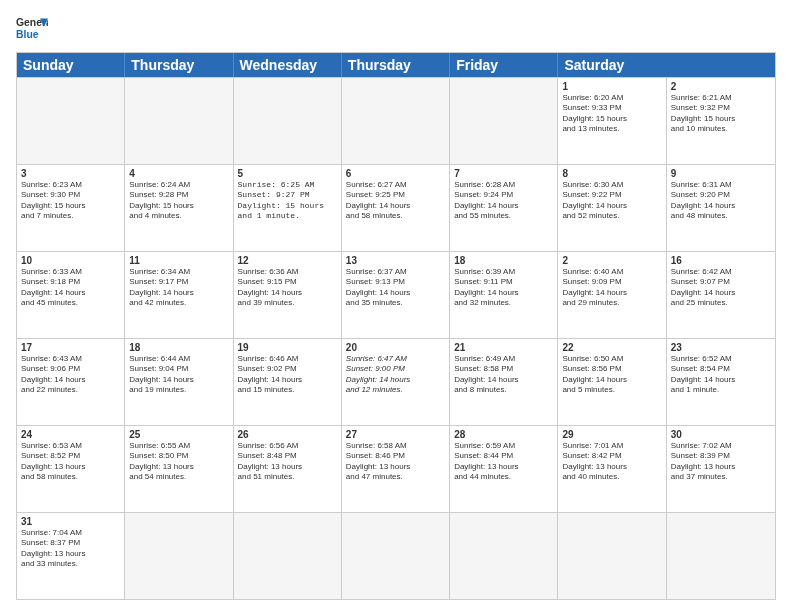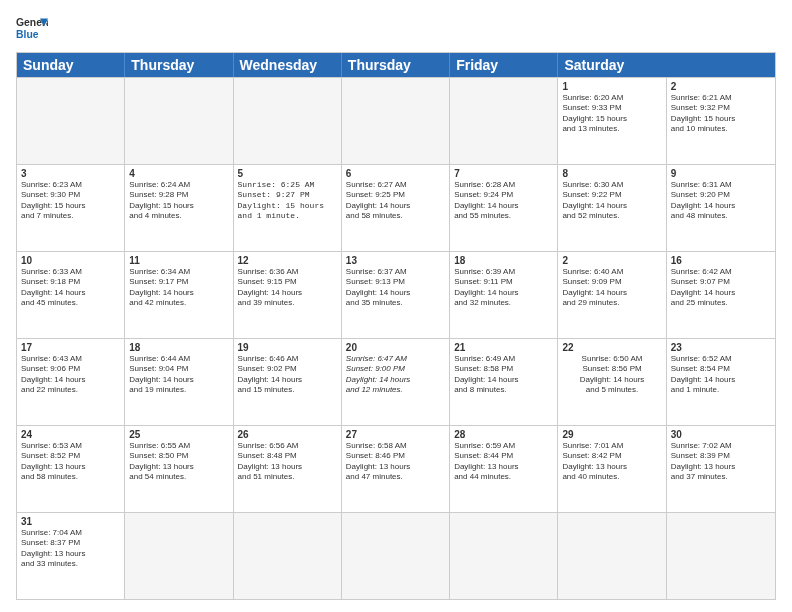--- a/index.html
+++ b/index.html
@@ -279,21 +279,21 @@
           </div>
           <div class="cal-cell">
             <span class="day-num">21</span>
             <div class="cell-text" style="white-space: pre-line;">Sunrise: 6:49 AM
 Sunset: 8:58 PM
 Daylight: 14 hours
 and 8 minutes.</div>
           </div>
           <div class="cal-cell">
             <span class="day-num">22</span>
-            <div class="cell-text" style="white-space: pre-line; text-align: center;">Sunrise: 6:50 AM
+            <div class="cell-text" style="white-space: pre-line;">Sunrise: 6:50 AM
 Sunset: 8:56 PM
 Daylight: 14 hours
 and 5 minutes.</div>
           </div>
           <div class="cal-cell">
             <span class="day-num">23</span>
             <div class="cell-text" style="white-space: pre-line;">Sunrise: 6:52 AM
 Sunset: 8:54 PM
 Daylight: 14 hours
 and 1 minute.</div>

